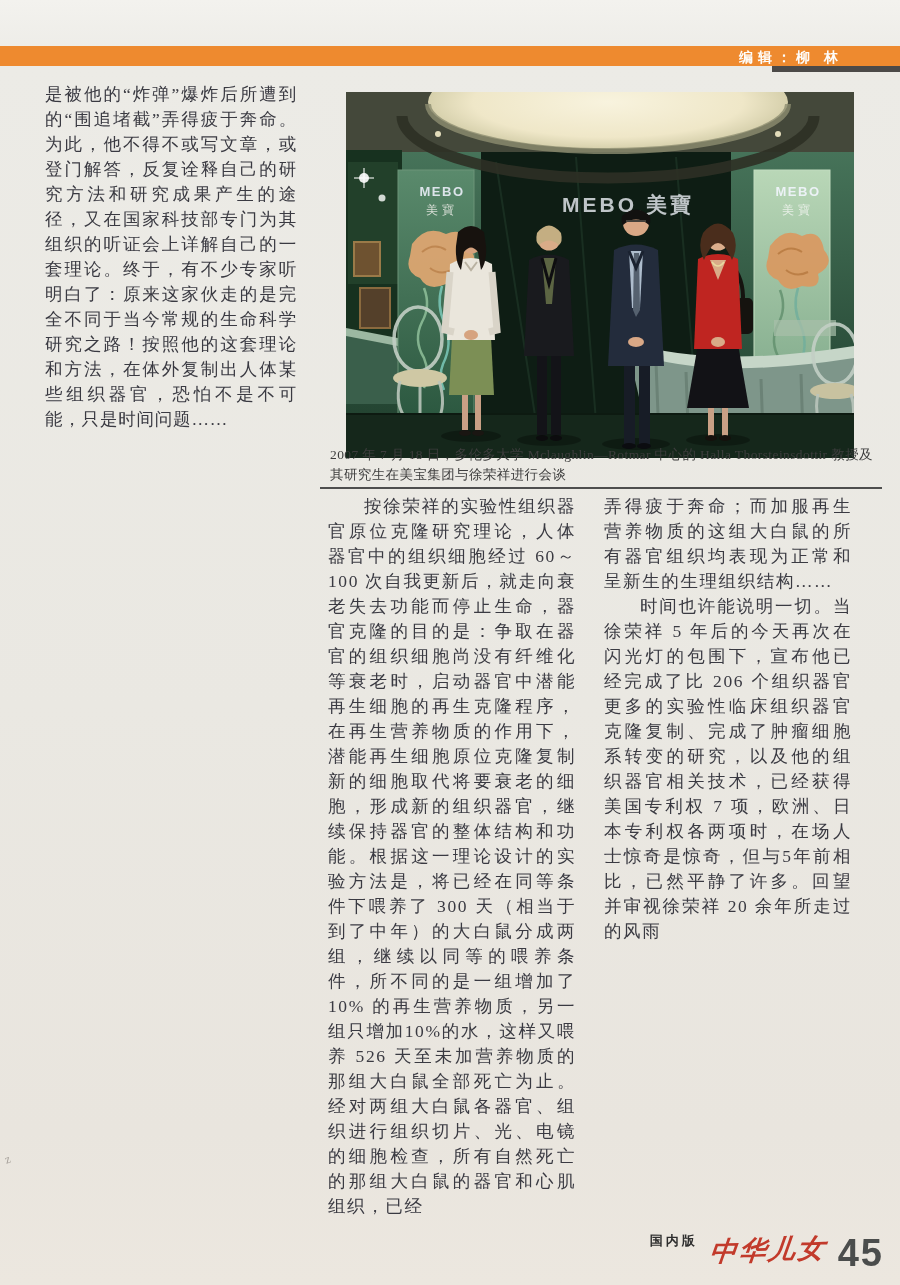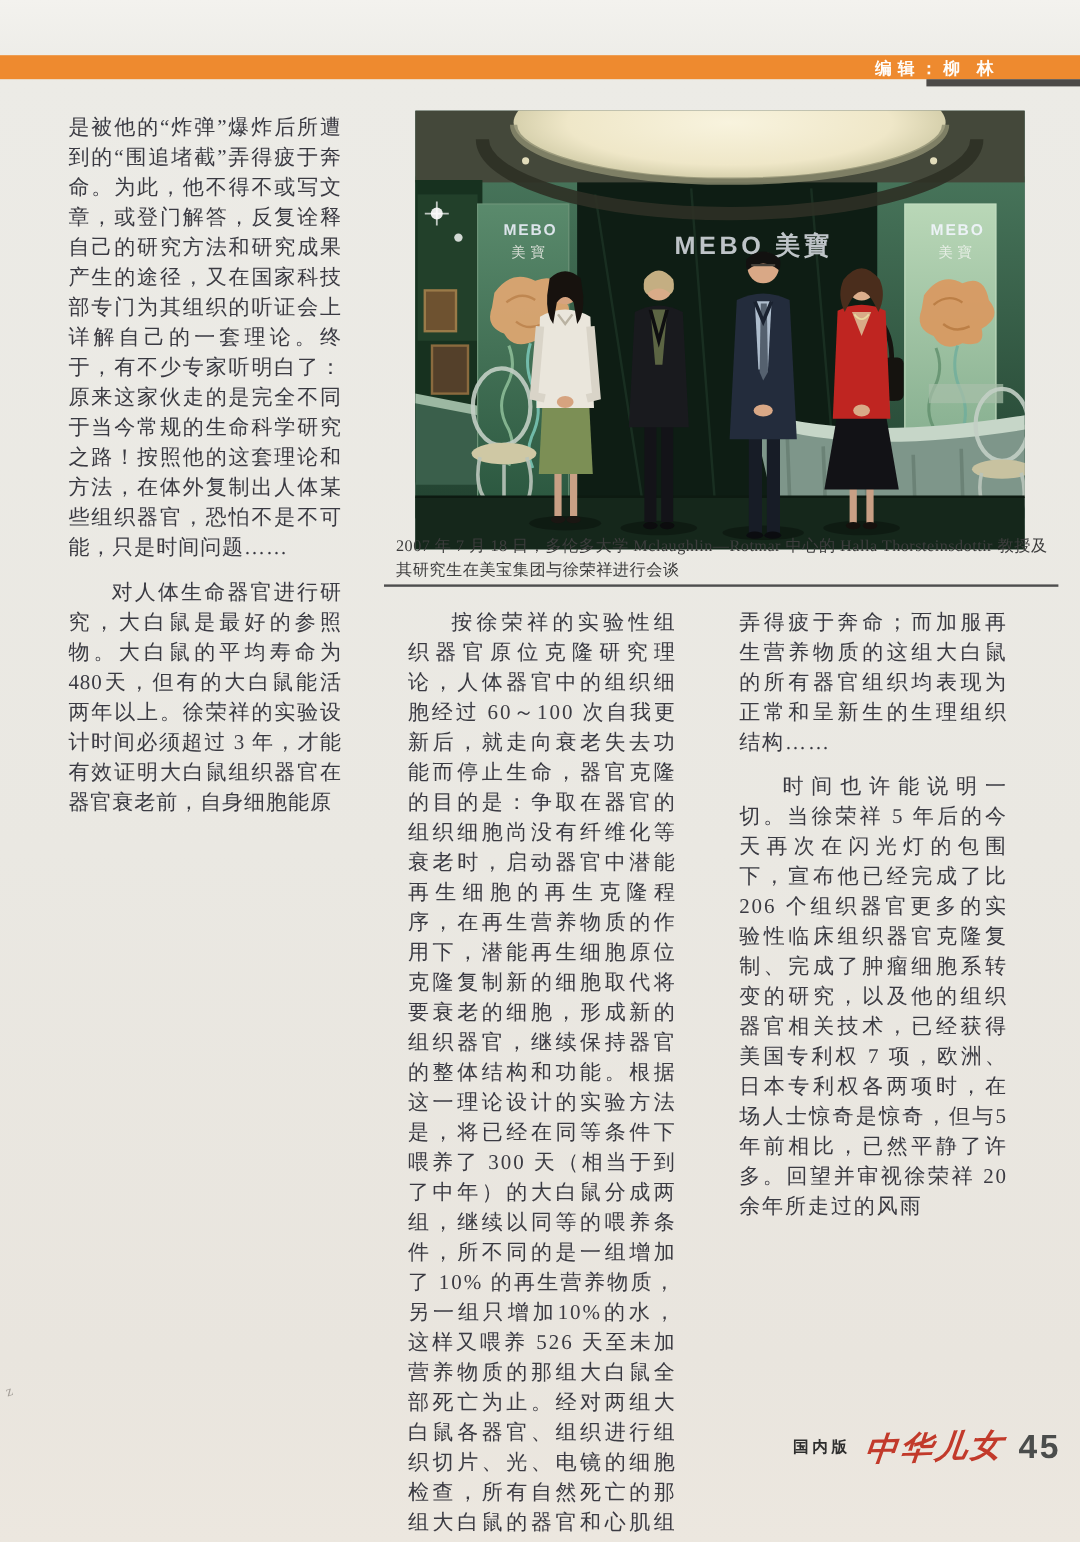--- a/index.html
+++ b/index.html
@@ -4,74 +4,73 @@
 <style>
   html,body { margin:0; padding:0; background:#9a9a96; }
   .page {
     position:relative; width:900px; height:1285px; margin:0 auto;
     background:linear-gradient(180deg,#f3f2ee 0%,#ecebe6 5%,#eae8e2 55%,#e9e5de 88%,#ece7df 100%);
     font-family:"Liberation Serif","DejaVu Serif",serif;
     overflow:hidden;
   }
   .band { position:absolute; left:0; top:46px; width:100%; height:20px; background:#ee8a2f; }
   .band-text {
-    position:absolute; top:49px; right:67px;
+    position:absolute; top:49px; right:57px;
     font-family:"Liberation Sans","DejaVu Sans",sans-serif;
     font-size:14px; font-weight:bold; color:#fefdfb; letter-spacing:5px;
   }
   .band-underline { position:absolute; left:772px; top:66px; width:128px; height:6px; background:#4c4a48; }
 
   .col { position:absolute; text-align:justify; text-justify:inter-ideograph; color:#3a3a42; font-size:17.5px; line-height:25px; }
-  .col p { margin:12px; padding:0; }
+  .col p { margin:0; padding:0; }
   .col p.ind { text-indent:36px; }
   .col-left  { left:45px;  top:82px;  width:252px; letter-spacing:0.8px; }
   .col-mid   { left:328px; top:494px; width:248px; letter-spacing:1.6px; }
   .col-right { left:604px; top:494px; width:248px; letter-spacing:1.6px; }
 
   .photo { position:absolute; left:330px; top:76px; width:508px; height:366px; margin:0; padding:16px; }
   .photo svg { display:block; }
 
   .caption {
     position:absolute; left:330px; top:445px; width:552px;
     font-family:Liberation Serif, serif;
     font-size:13.5px; line-height:20px; color:#3d3d3d; letter-spacing:0.4px;
   }
   .caption-rule { position:absolute; left:320px; top:487px; width:562px; height:2px; background:#4e4e4e; }
 
-  .footer { position:absolute; top:1188px; right:16px; display:flex; align-items:center; gap:12px; }
+  .footer { position:absolute; top:1232px; right:16px; display:flex; align-items:flex-start; gap:12px; }
   .footer-edition {
     font-family:"Liberation Sans","DejaVu Sans",sans-serif;
     font-size:13px; font-weight:bold; letter-spacing:3px; color:#2e2e2e;
   }
   .footer-mag {
     display:inline-block; font-family:"Liberation Serif","DejaVu Serif",serif;
     font-style:italic; font-weight:bold; font-size:27px; color:#c23a2b;
     letter-spacing:2px; transform:skewX(-8deg) rotate(-2deg);
   }
   .footer-page {
     font-family:"Liberation Sans","DejaVu Sans",sans-serif;
-    font-size:28px; font-weight:800; color:#4b4d4c; letter-spacing:2px;
+    font-size:38px; font-weight:800; color:#4b4d4c; letter-spacing:2px;
   }
   .margin-mark {
     position:absolute; left:5px; top:1152px; font-size:12px; color:#6b6560;
     opacity:0.55; transform:rotate(-18deg); font-family:"Liberation Serif",serif;
   }
 </style>
 </head>
 <body>
 
 <div class="page">
 
   <div class="band"></div>
   <span class="band-text">编辑：柳 林</span>
   <div class="band-underline"></div>
 
   <div class="col col-left">
     <p>是被他的“炸弹”爆炸后所遭到的“围追堵截”弄得疲于奔命。为此，他不得不或写文章，或登门解答，反复诠释自己的研究方法和研究成果产生的途径，又在国家科技部专门为其组织的听证会上详解自己的一套理论。终于，有不少专家听明白了：原来这家伙走的是完全不同于当今常规的生命科学研究之路！按照他的这套理论和方法，在体外复制出人体某些组织器官，恐怕不是不可能，只是时间问题……</p>
-    <p class="ind">对人体生命器官进行研究，大白鼠是最好的参照物。大白鼠的平均寿命为480天，但有的大白鼠能活两年以上。徐荣祥的实验设计时间必须超过 3 年，才能有效证明大白鼠组织器官在器官衰老前，自身细胞能原</p>
   </div>
 
   <figure class="photo">
     <svg viewBox="0 0 508 366" width="508" height="366" xmlns="http://www.w3.org/2000/svg">
       <defs>
         <linearGradient id="wallG" x1="0" y1="0" x2="0" y2="1">
           <stop offset="0" stop-color="#47745a"></stop>
             <stop offset="1" stop-color="#21412f"></stop>
         </linearGradient>
         <linearGradient id="bannerL" x1="0" y1="0" x2="0" y2="1">

